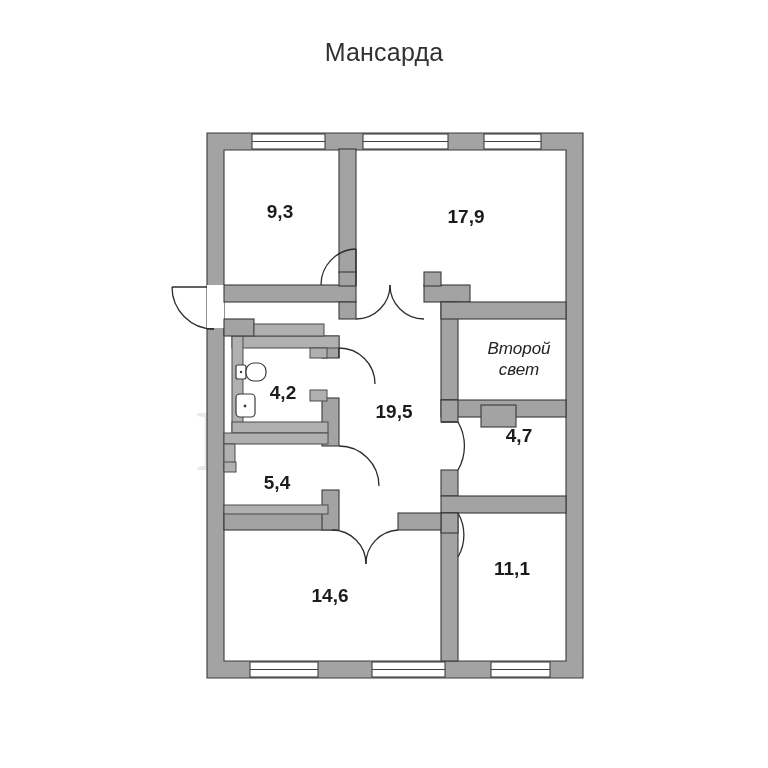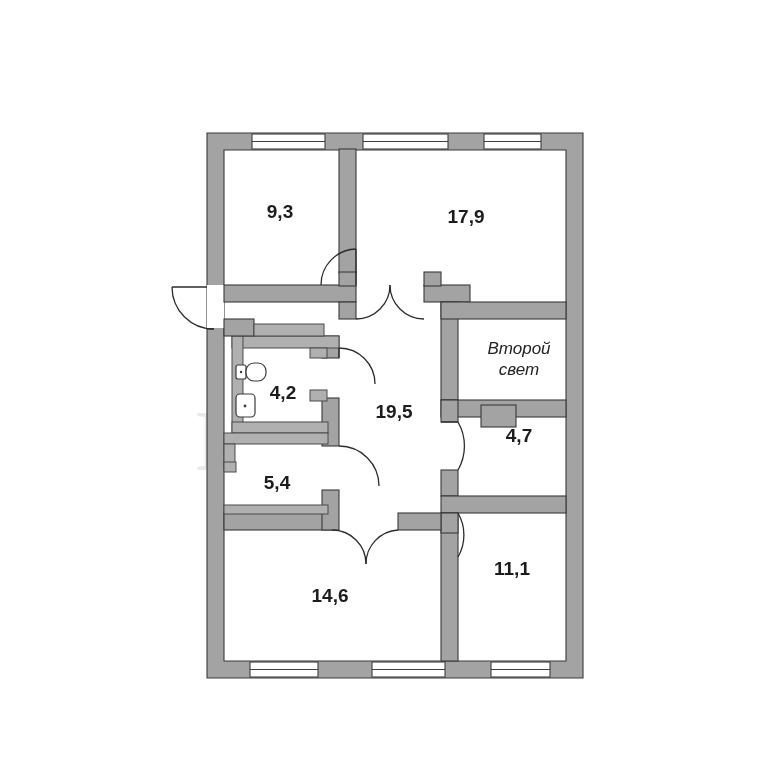--- a/index.html
+++ b/index.html
@@ -97,20 +97,21 @@
   .wm {
     fill: #d8d8d8;
     font-family: "Liberation Serif", serif;
   }
 </style>
 </head>
 <body>
 
 <div id="plan-root">
 
+  <div id="plan-title">Мансарда</div>
 
   <svg id="floorplan-svg" width="768" height="768" viewBox="0 0 768 768">
 
     <g opacity="0.55">
       <text class="wm" x="196" y="470" font-size="86" font-weight="700">К</text>
       <text class="wm" x="262" y="470" font-size="86" font-weight="700">С</text>
       <circle cx="247" cy="418" r="27" fill="none" stroke="#dddddd" stroke-width="9"></circle>
       <circle cx="300" cy="418" r="27" fill="none" stroke="#dddddd" stroke-width="9"></circle>
       <text class="wm" x="228" y="525" font-size="20">с</text>
       <text class="wm" x="268" y="525" font-size="20">а</text>

